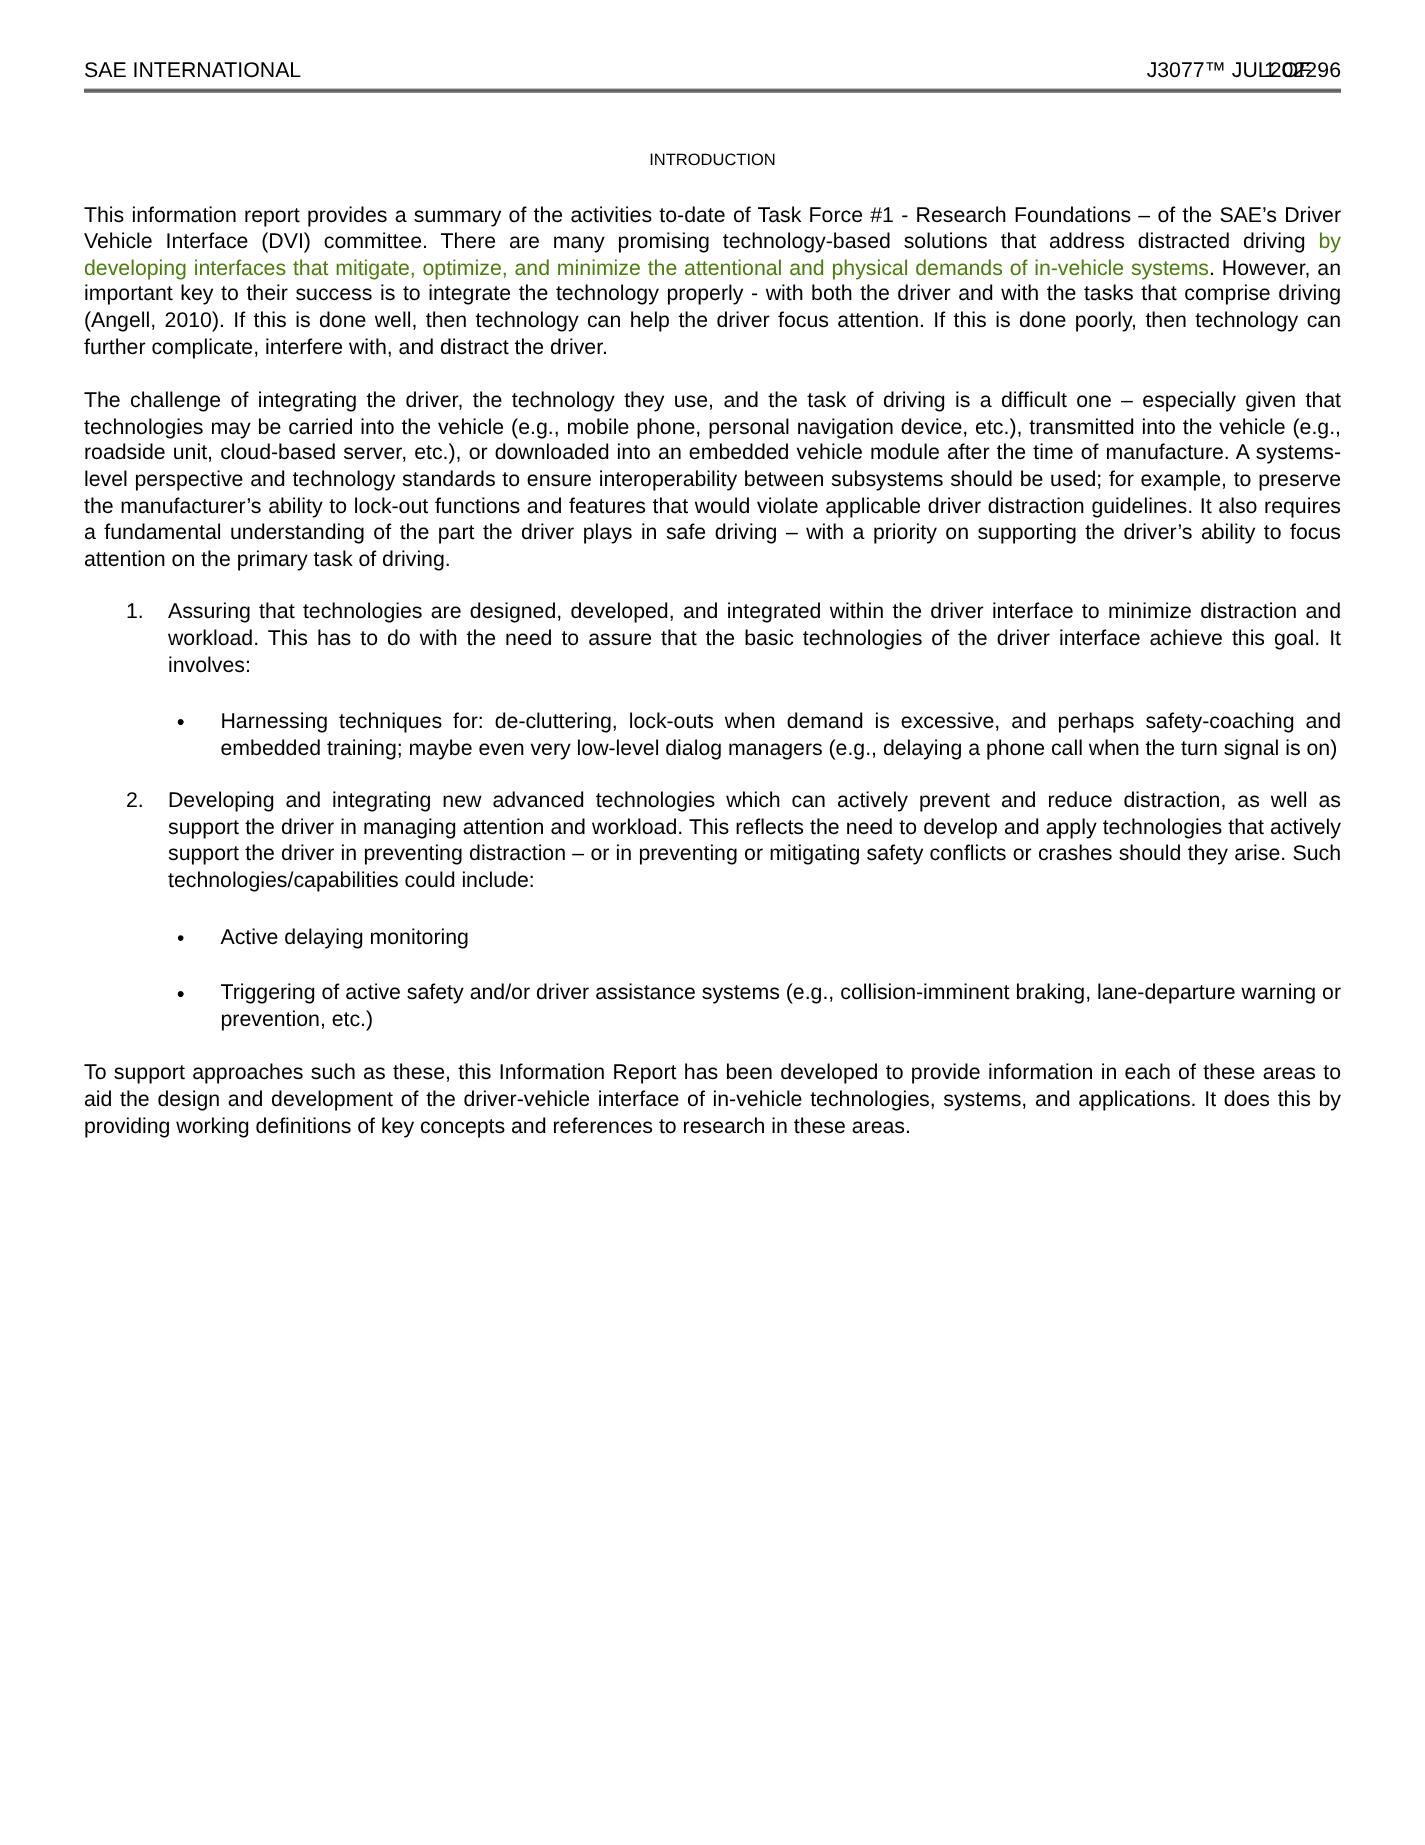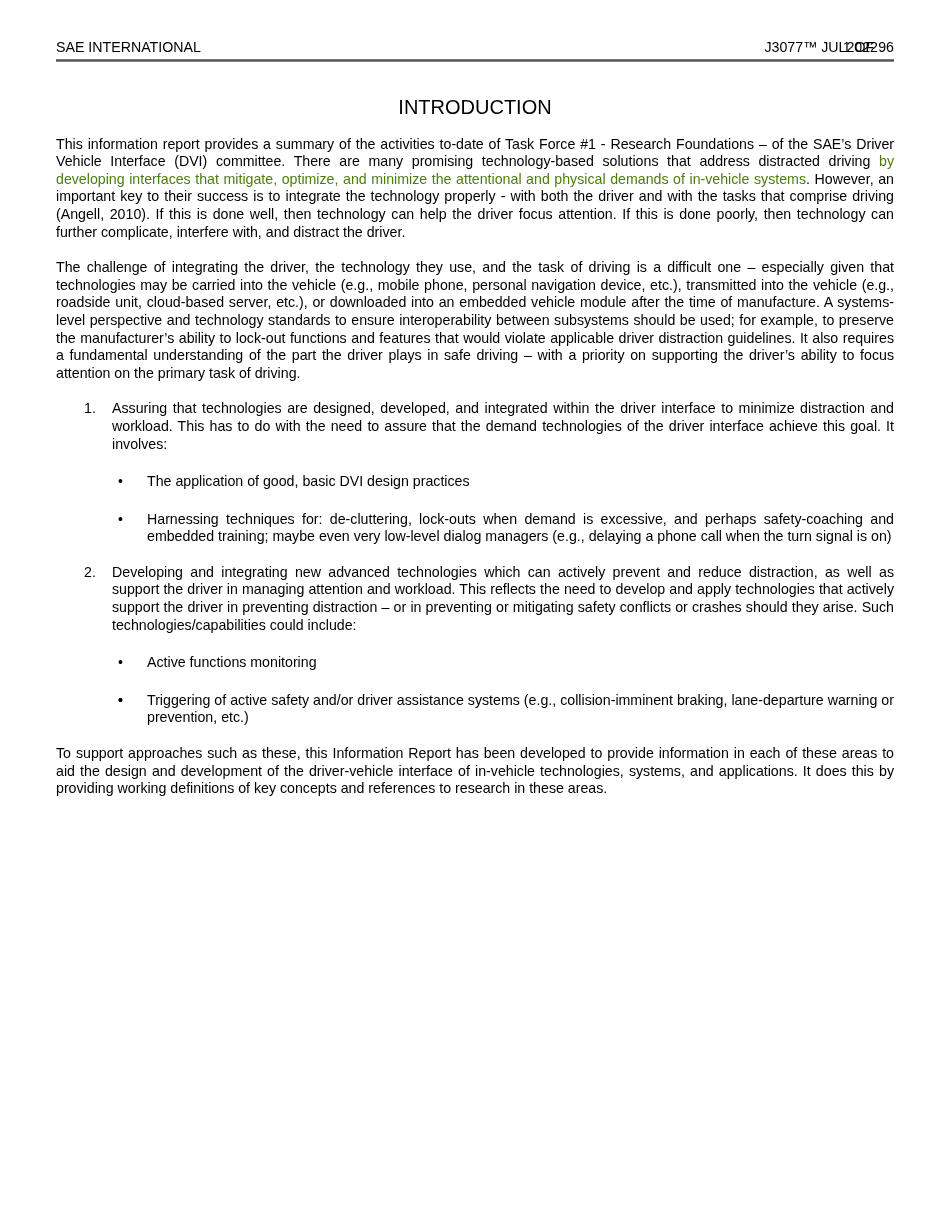--- a/index.html
+++ b/index.html
@@ -38,21 +38,21 @@
       top: 0;
       pointer-events: none;
     }
     .header-rule {
       height: 3px;
       background: linear-gradient(#8a8a8a, #555555 50%, #9a9a9a);
       margin-top: 1px;
     }
     .title {
       text-align: center;
-      font-size: 20px;
+      font-size: 11px;
       line-height: 17.6px;
       margin-top: 37px;
       margin-bottom: 19px;
     }
     p, li {
       font-size: 14.2px;
       line-height: 17.6px;
       margin: 0;
       text-align: justify;
     }
@@ -106,39 +106,38 @@
   <div class="title">INTRODUCTION</div>
 
   <p class="para"><span>This information report provides a summary of the activities to-date of Task Force #1 - Research Foundations – of the SAE’s Driver Vehicle Interface (DVI) committee.  There are many promising technology-based solutions that address distracted driving</span><span class="gray"> by developing interfaces that mitigate, optimize, and minimize the attentional and physical demands of in-vehicle systems</span><span>. However, an important key to their success is to integrate the technology properly - with both the driver and with the tasks that comprise driving (Angell, 2010).  If this is done well, then technology can help the driver focus attention.   If this is done poorly, then technology can further complicate, interfere with, and distract the driver.</span></p>
 
   <p class="para">The challenge of integrating the driver, the technology they use, and the task of driving is a difficult one – especially given that technologies may be carried into the vehicle (e.g., mobile phone, personal navigation device, etc.), transmitted into the vehicle (e.g., roadside unit, cloud-based server, etc.), or downloaded into an embedded vehicle module after the time of manufacture.  A systems-level perspective and technology standards to ensure interoperability between subsystems should be used; for example, to preserve the manufacturer’s ability to lock-out functions and features that would violate applicable driver distraction guidelines.  It also requires a fundamental understanding of the part the driver plays in safe driving – with a priority on supporting the driver’s ability to focus attention on the primary task of driving.</p>
 
 
   <ol class="main-list">
     <li>
       <span class="num">1.</span>
-      <span>Assuring that technologies are designed, developed, and integrated within the driver interface to minimize distraction and workload.  This has to do with the need to assure that the demand technologies of the driver interface achieve this goal. It involves:</span>
+      <span>Assuring that technologies are designed, developed, and integrated within the driver interface to minimize distraction and workload.  This has to do with the need to assure that the basic technologies of the driver interface achieve this goal. It involves:</span>
       <ul class="sub-list">
         <li>
           <span class="bullet">•</span>
-          <span>The application of good, basic DVI design practices</span>
         </li>
         <li>
           <span class="bullet">•</span>
           <span>Harnessing techniques for:  de-cluttering, lock-outs when demand is excessive, and perhaps safety-coaching and embedded training; maybe even very low-level dialog managers (e.g., delaying a phone call when the turn signal is on)</span>
         </li>
       </ul>
     </li>
     <li>
       <span class="num">2.</span>
       <span>Developing and integrating new advanced technologies which can actively prevent and reduce distraction, as well as support the driver in managing attention and workload.  This reflects the need to develop and apply technologies that actively support the driver in preventing distraction – or in preventing or mitigating safety conflicts or crashes should they arise.  Such technologies/capabilities could include:</span>
       <ul class="sub-list">
         <li>
           <span class="bullet">•</span>
-          <span>Active functions monitoring</span>
+          <span>Active delaying monitoring</span>
         </li>
         <li>
           <span class="bullet">•</span>
         </li>
         <li>
           <span class="bullet">•</span>
           <span>Triggering of active safety and/or driver assistance systems (e.g., collision-imminent braking, lane-departure warning or prevention, etc.)</span>
         </li>
       </ul>
     </li>

